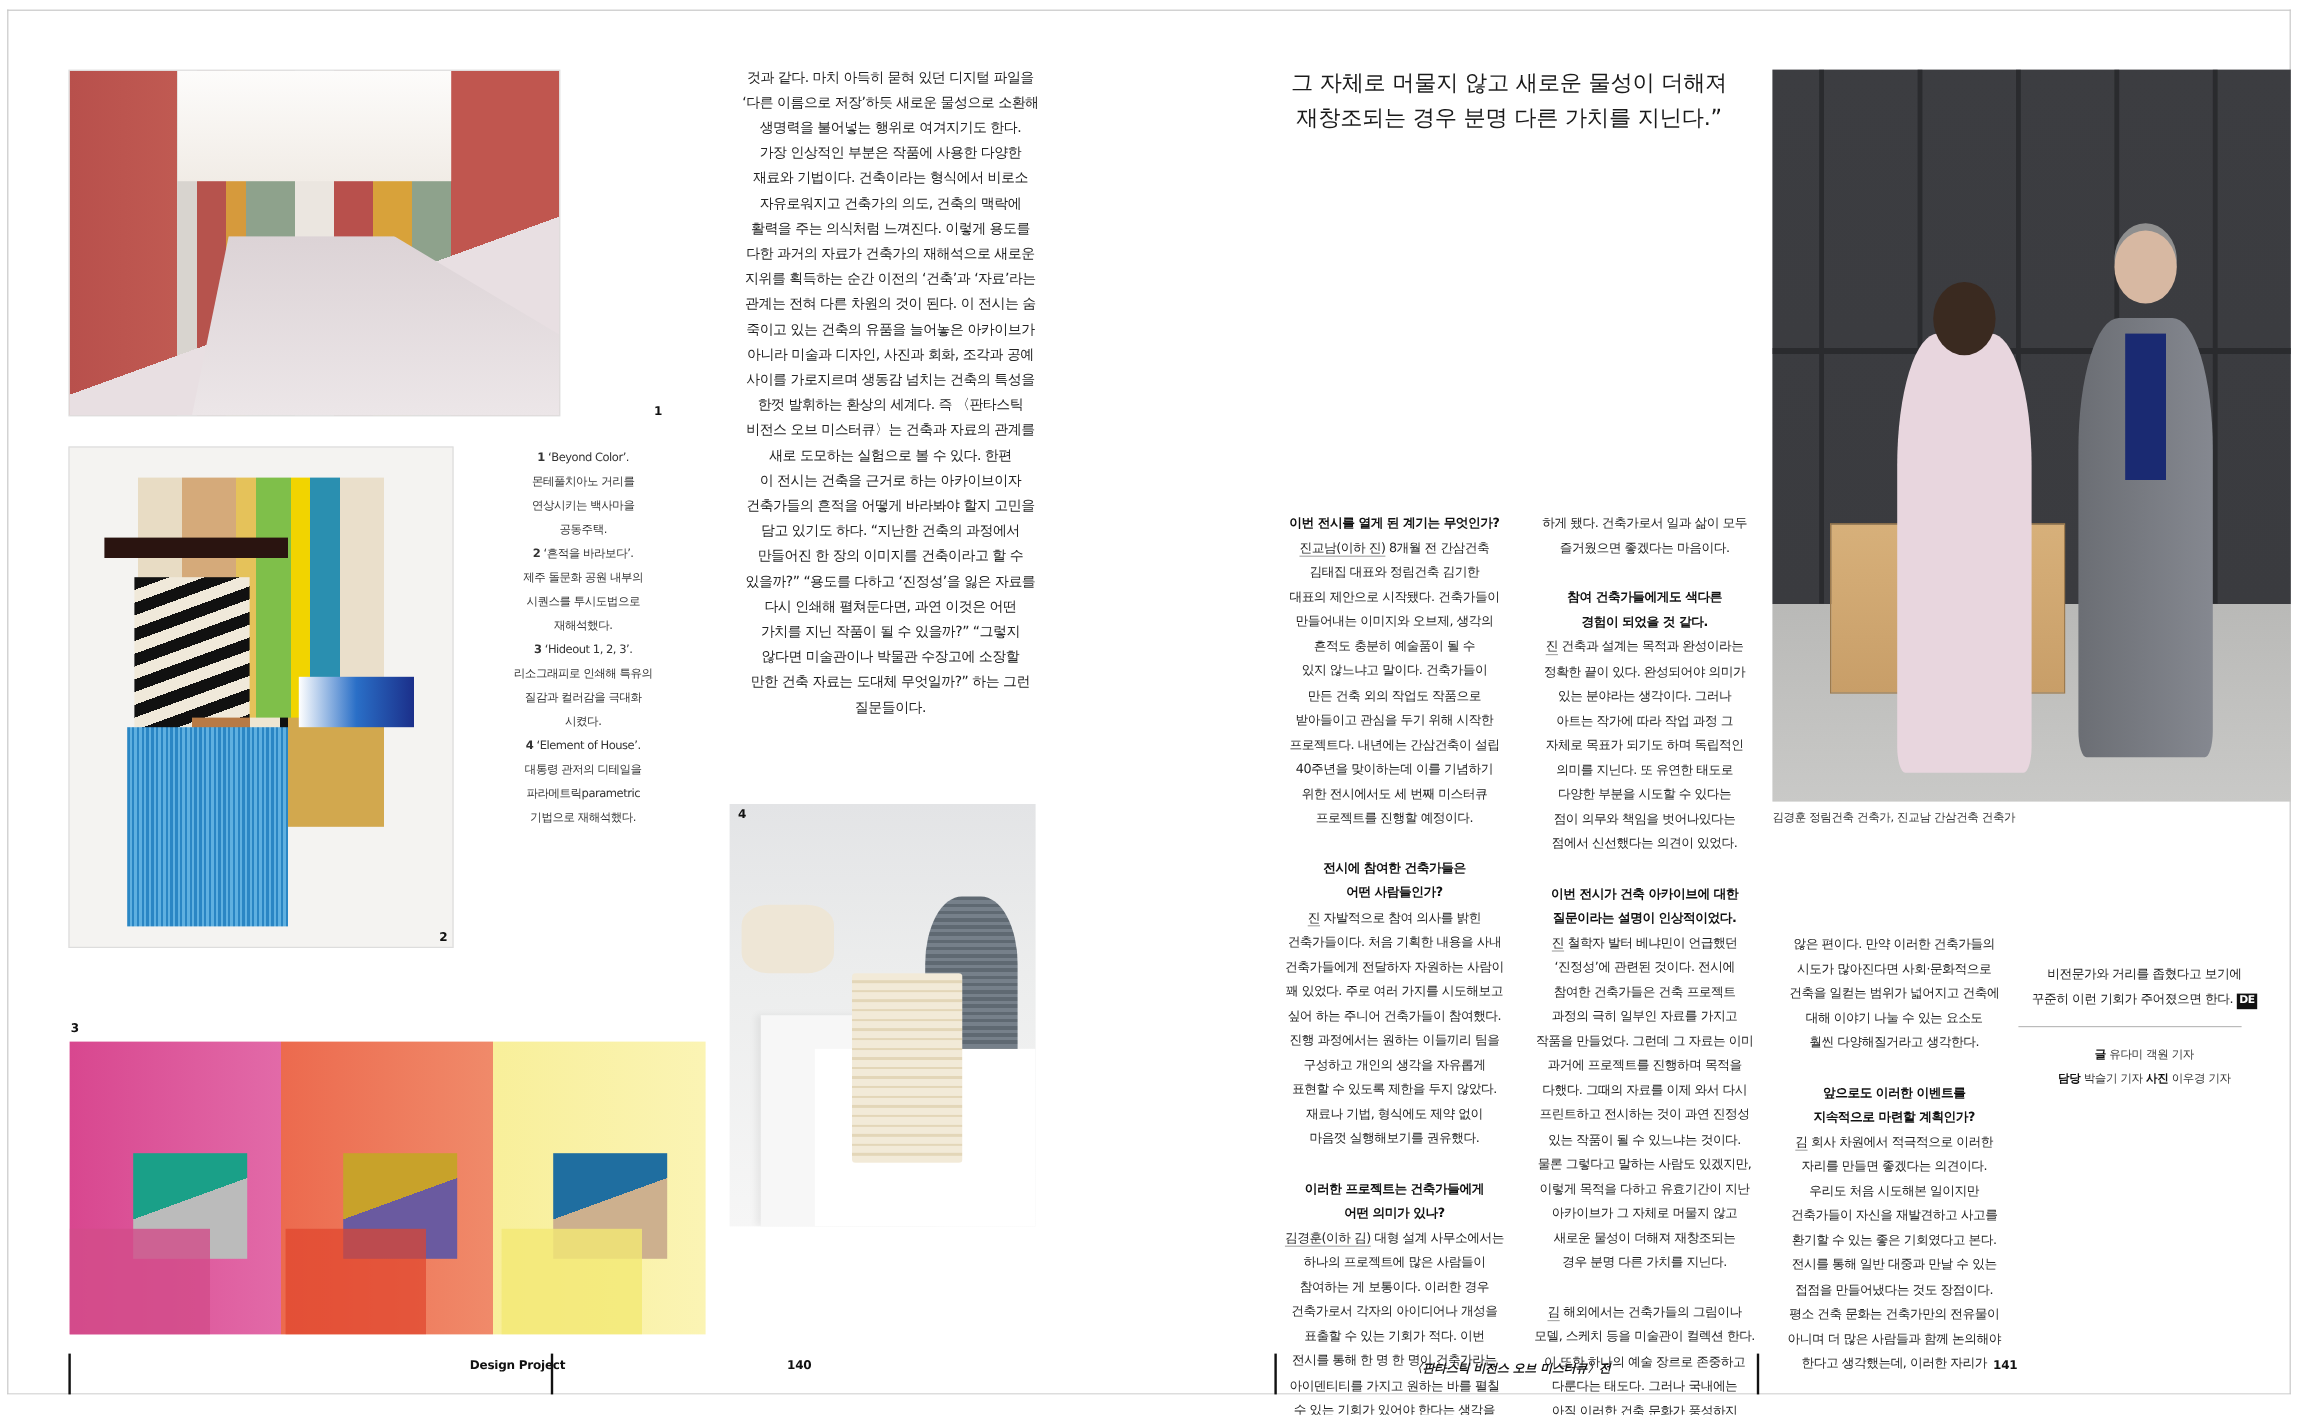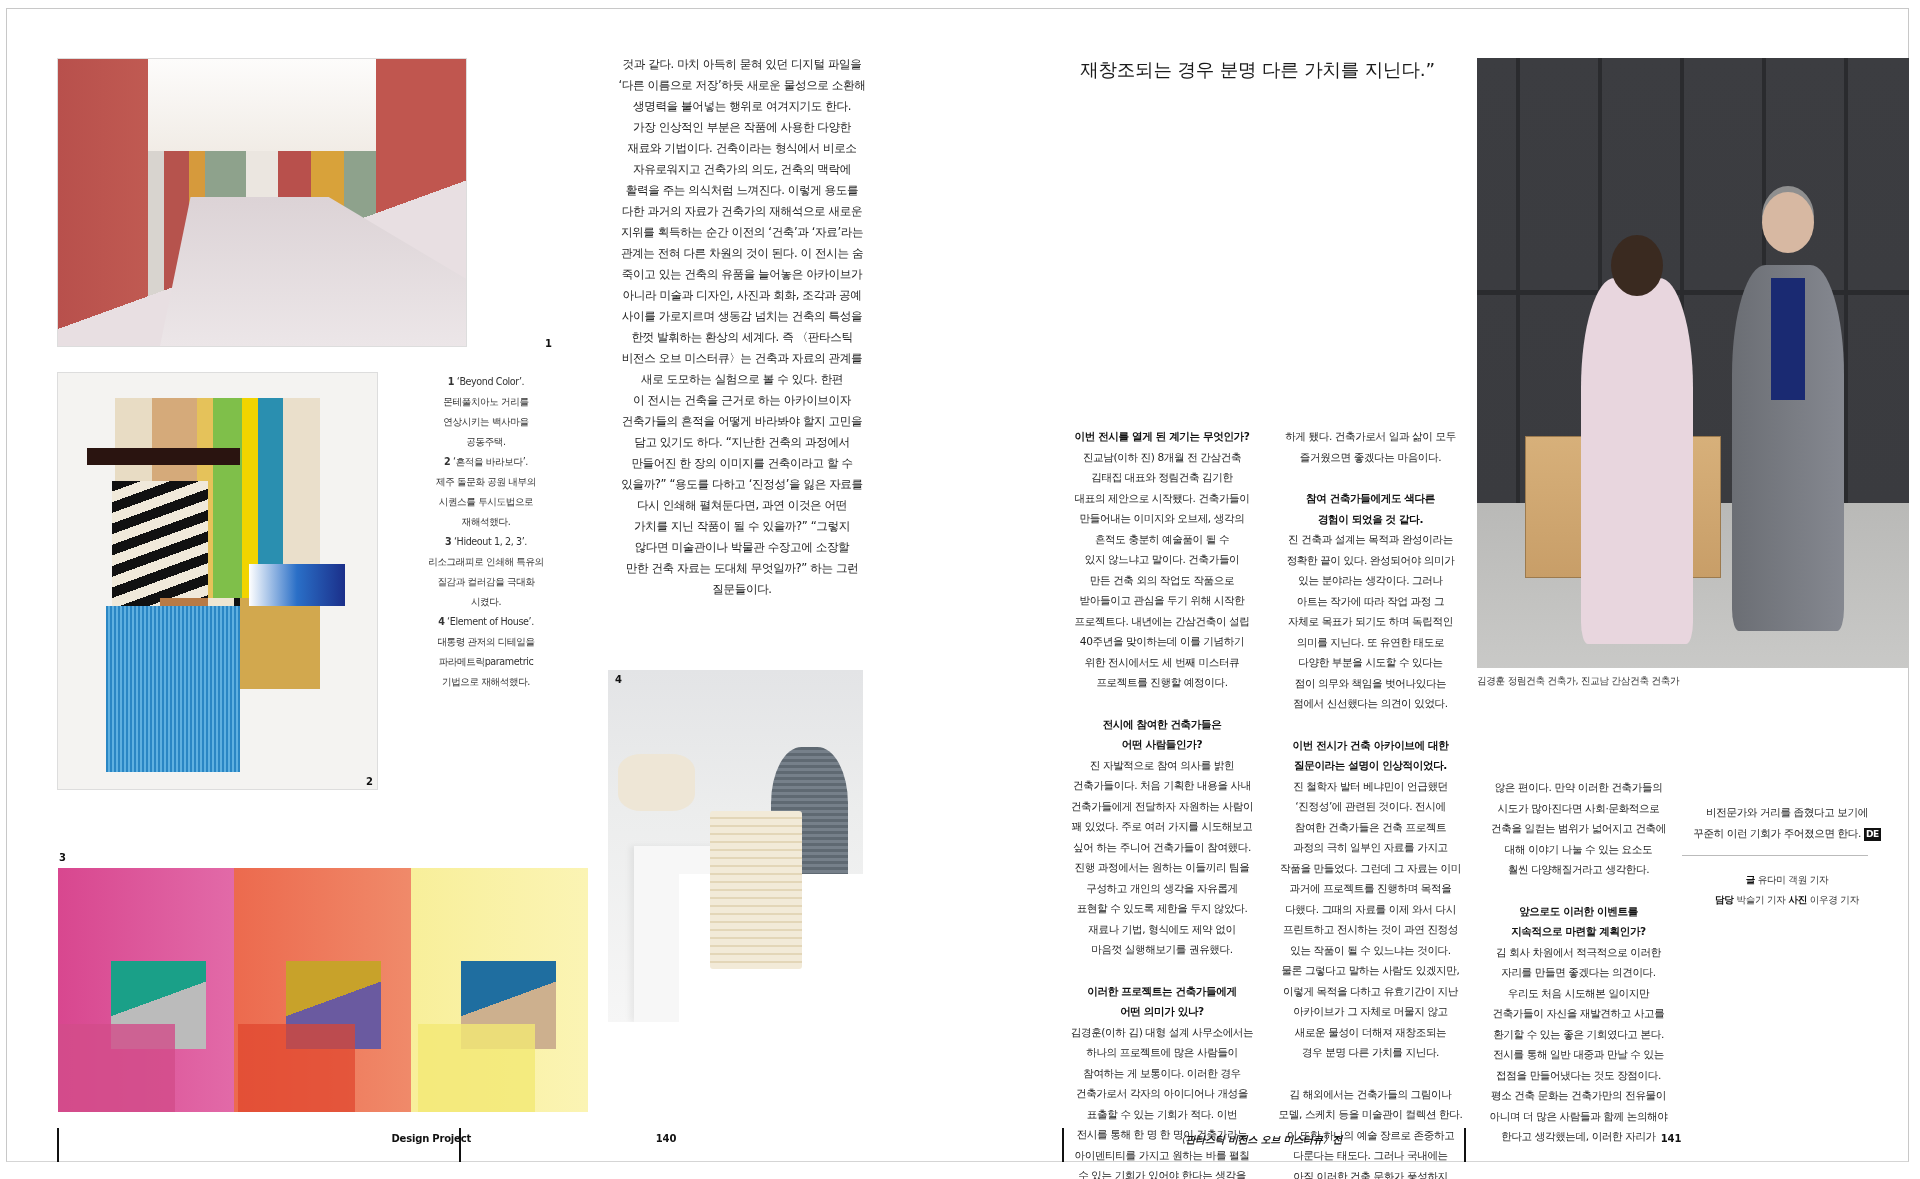--- a/index.html
+++ b/index.html
@@ -3,21 +3,21 @@
 <meta charset="utf-8">
 <style>
   html,body{margin:0;padding:0;background:#ffffff;}
   body{width:1920px;height:1179px;position:relative;overflow:hidden;font-family:"DejaVu Sans","Liberation Sans",sans-serif;color:#1a1a1a;}
   .page{position:absolute;left:6px;top:8px;width:1903px;height:1154px;border:1px solid #c8c8c8;border-bottom:1px solid #d5d5d5;box-sizing:border-box;background:#fff;}
   .abs{position:absolute;text-align:center;}
   .body-text{font-size:11.6px;line-height:21px;letter-spacing:-0.4px;color:#222;}
   .body-text p{margin:0;}
   .qa-q{font-weight:bold;color:#111;}
   .qa-block{margin-bottom:21px;}
-  .spk{text-decoration-color:#aaa;text-underline-offset:3px;}
+  .spk{text-decoration:underline;text-decoration-color:#aaa;text-underline-offset:3px;}
   .caption{font-size:9.6px;line-height:20px;letter-spacing:-0.4px;color:#333;}
   .caption .num{font-weight:bold;}
   .pullquote{font-size:18.5px;line-height:29px;letter-spacing:-0.2px;color:#1a1a1a;}
   .fig-num{font-size:10px;font-weight:bold;color:#111;position:absolute;}
   .footer-label{position:absolute;top:1133px;font-size:10px;font-weight:bold;color:#111;text-align:center;letter-spacing:-0.2px;}
   .footer-bar{position:absolute;top:1128px;width:2px;height:34px;background:#111;}
   .photo-caption{font-size:9.6px;color:#333;letter-spacing:-0.3px;}
   .credits{font-size:9.6px;line-height:20px;color:#333;letter-spacing:-0.3px;}
   .credits b{color:#111;}
   .endmark{display:inline-block;background:#111;color:#fff;font-size:9px;font-weight:bold;padding:0 2px;line-height:13px;margin-left:3px;}
@@ -149,20 +149,21 @@
   <div class="candle"></div>
   <div class="fig-num" style="left:7px;top:4px;">4</div>
 </div>
 
 <div class="footer-bar" style="left:57px;"></div>
 <div class="footer-label" style="left:71px;width:400px;text-align:right;">Design Project</div>
 <div class="footer-bar" style="left:459px;"></div>
 <div class="footer-label" style="left:461px;width:410px;">140</div>
 
 <div class="abs pullquote" style="left:1052px;top:55px;width:400px;">
+  <div style="padding-left:11px;">그 자체로 머물지 않고 새로운 물성이 더해져</div>
   <div style="padding-left:11px;">재창조되는 경우 분명 다른 가치를 지닌다.”</div>
 </div>
 
 <div class="img img5">
   <div class="mullion" style="left:9%;"></div>
   <div class="mullion" style="left:28%;"></div>
   <div class="mullion" style="left:47%;"></div>
   <div class="mullion" style="left:66%;"></div>
   <div class="mullion" style="left:85%;"></div>
   <div class="rail"></div>

